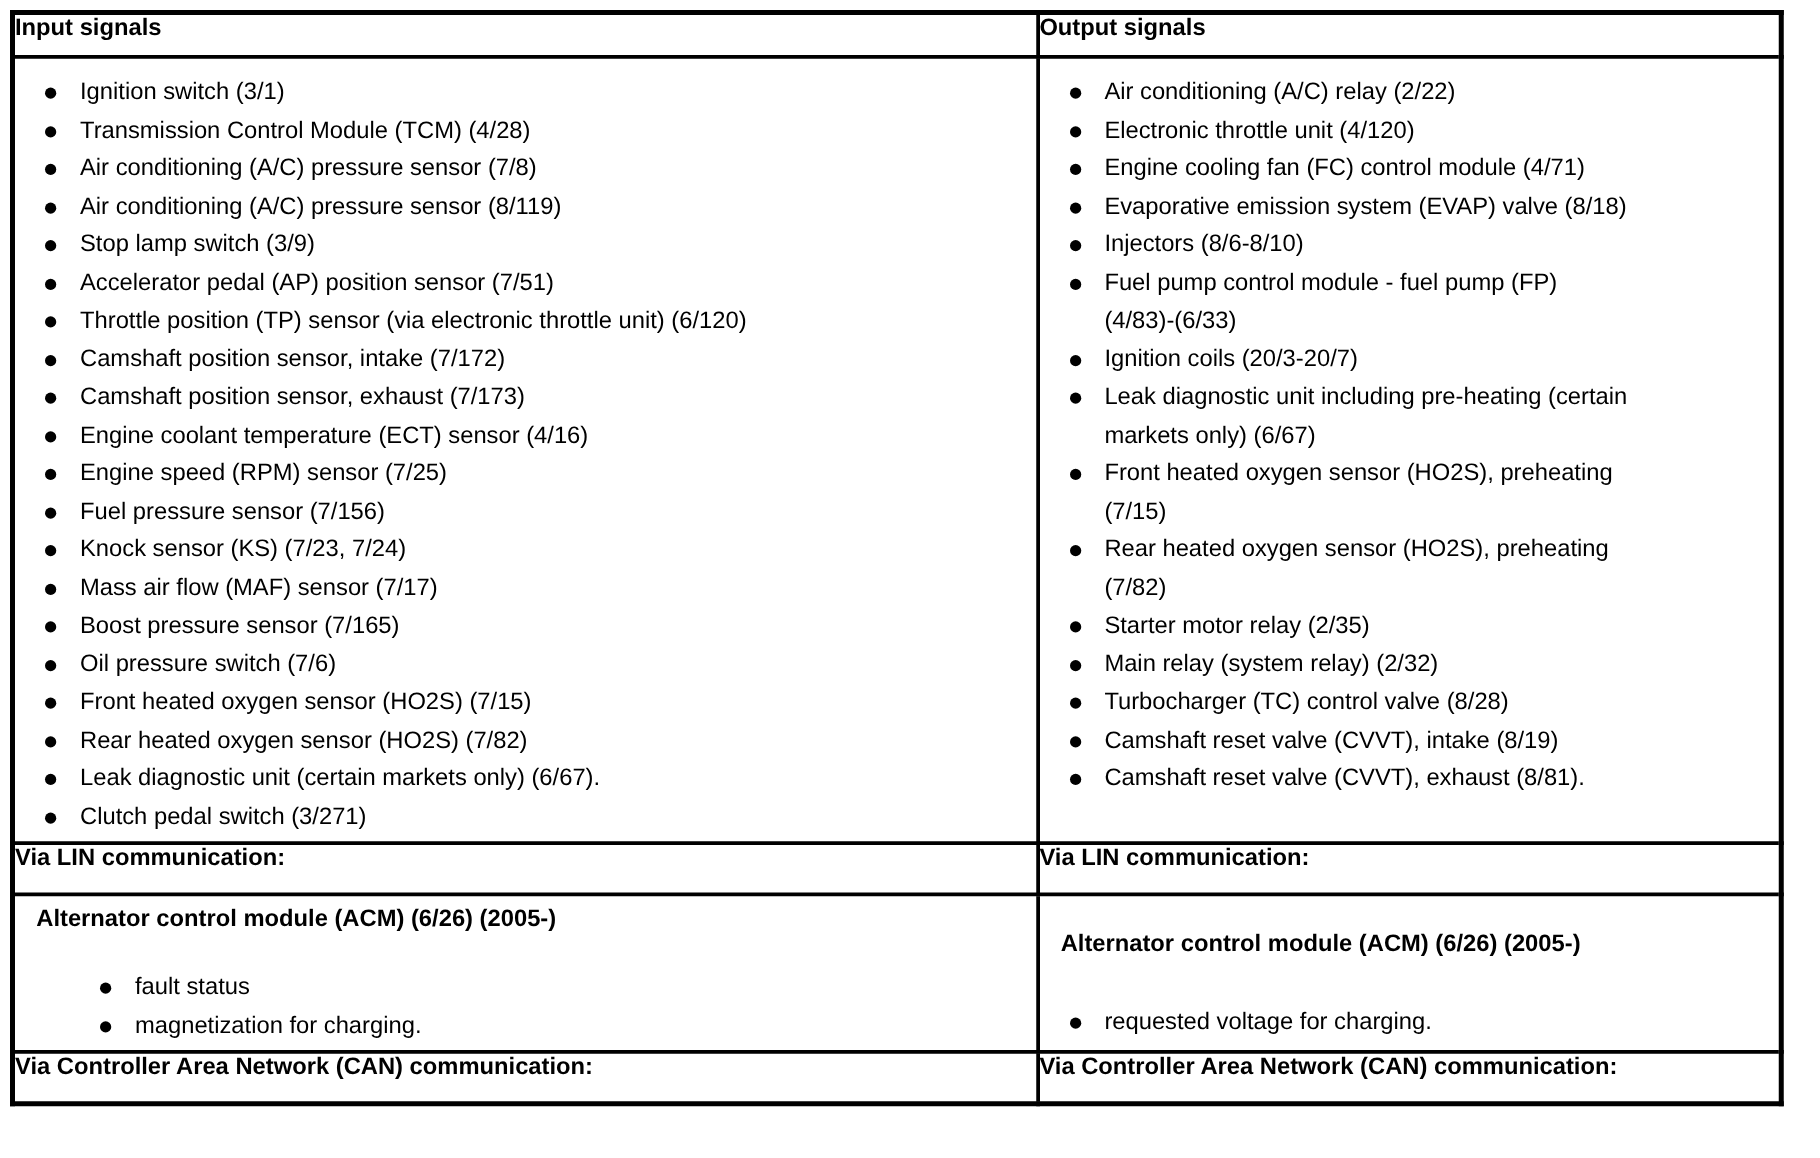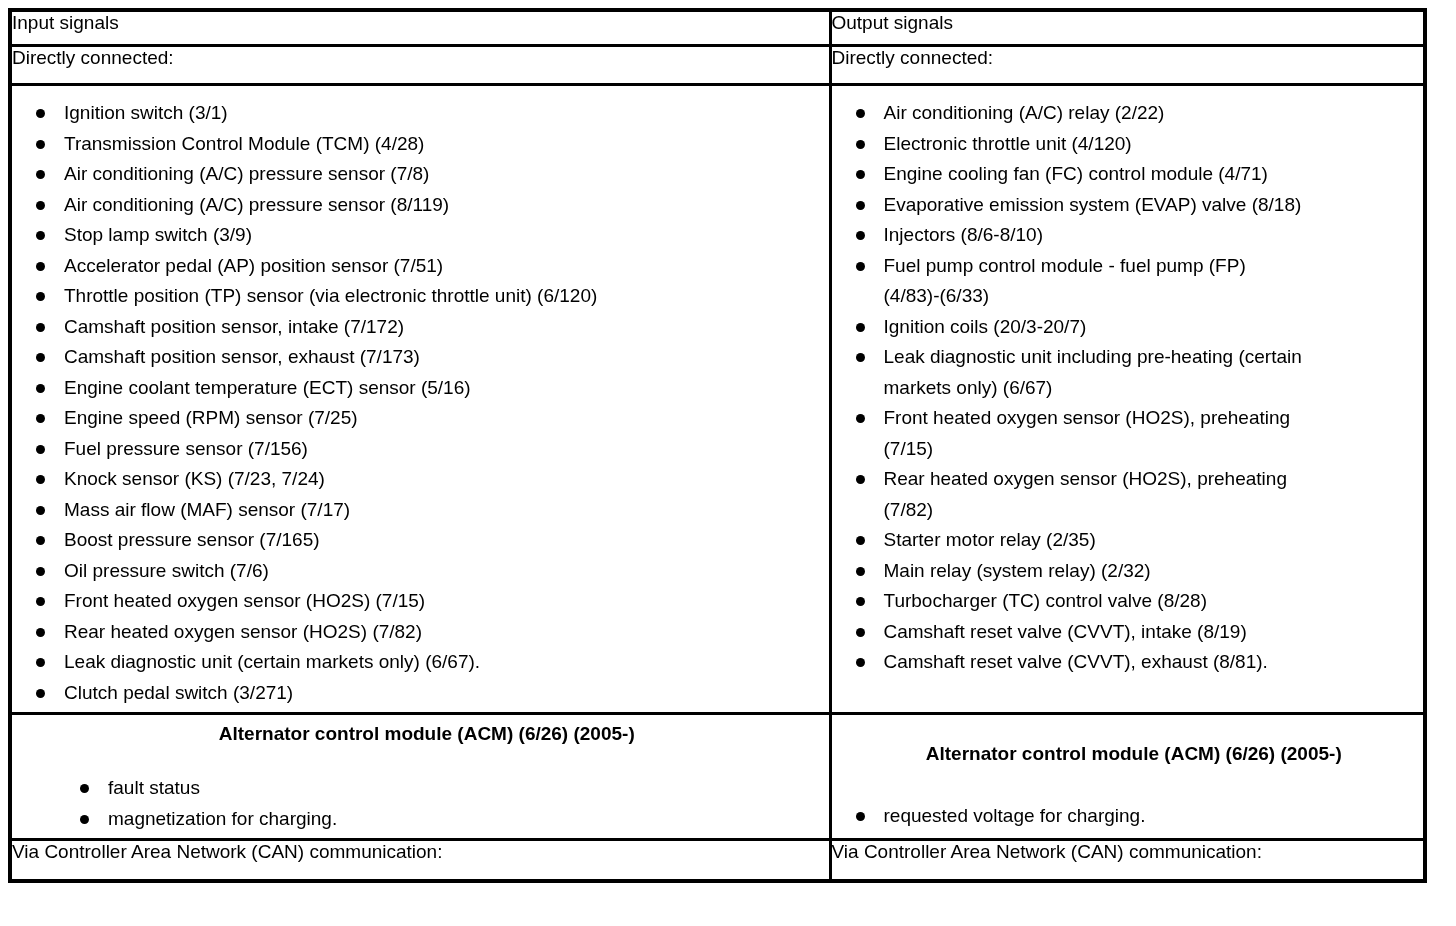--- a/index.html
+++ b/index.html
@@ -27,21 +27,21 @@
     vertical-align: top;
     padding: 0;
     overflow: hidden;
     font-size: 19px;
   }
   col.c1 { width: 820px; }
   col.c2 { width: 595px; }
 
   
   td.label-cell {
-    font-weight: normal;
+    font-weight: bold;
     vertical-align: middle;
     padding: 2px 4px 2px 3px;
     white-space: nowrap;
   }
   tr.hdr-row td { height: 32px; }
   tr.direct-row td { height: 36px; }
   tr.lin-row td { height: 38px; }
   tr.can-row td { height: 38px; }
 
   
@@ -67,21 +67,20 @@
     border-radius: 50%;
     background: #000;
   }
 
   
   tr.acm-row td { height: 120px; }
   .acm-heading {
     font-weight: bold;
     padding: 0 4px 0 17px;
     white-space: nowrap;
-    text-align: center;
   }
   td.acm-cell-left .acm-heading { margin-top: 8px; }
   td.acm-cell-left ul.siglist { margin-top: 28px; padding-top: 0; padding-left: 44px; }
   td.acm-cell-right .acm-heading { margin-top: 28px; }
   td.acm-cell-right ul.siglist { margin-top: 36px; padding-top: 0; }
 </style>
 </head>
 <body>
 
 <div class="page">
@@ -90,38 +89,34 @@
         <col class="c1">
         <col class="c2">
       </colgroup>
 
     <tbody>
         <tr class="hdr-row">
       <td class="label-cell">Input signals</td>
       <td class="label-cell">Output signals</td>
     </tr>
 
-    <tr class="direct-row">
-      <td class="label-cell">Directly connected:</td>
-      <td class="label-cell">Directly connected:</td>
-    </tr>
 
     <tr class="list-row">
       <td>
         <ul class="siglist">
           <li>Ignition switch (3/1)</li>
           <li>Transmission Control Module (TCM) (4/28)</li>
           <li>Air conditioning (A/C) pressure sensor (7/8)</li>
           <li>Air conditioning (A/C) pressure sensor (8/119)</li>
           <li>Stop lamp switch (3/9)</li>
           <li>Accelerator pedal (AP) position sensor (7/51)</li>
           <li>Throttle position (TP) sensor (via electronic throttle unit) (6/120)</li>
           <li>Camshaft position sensor, intake (7/172)</li>
           <li>Camshaft position sensor, exhaust (7/173)</li>
-          <li>Engine coolant temperature (ECT) sensor (5/16)</li>
+          <li>Engine coolant temperature (ECT) sensor (4/16)</li>
           <li>Engine speed (RPM) sensor (7/25)</li>
           <li>Fuel pressure sensor (7/156)</li>
           <li>Knock sensor (KS) (7/23, 7/24)</li>
           <li>Mass air flow (MAF) sensor (7/17)</li>
           <li>Boost pressure sensor (7/165)</li>
           <li>Oil pressure switch (7/6)</li>
           <li>Front heated oxygen sensor (HO2S) (7/15)</li>
           <li>Rear heated oxygen sensor (HO2S) (7/82)</li>
           <li>Leak diagnostic unit (certain markets only) (6/67).</li>
           <li>Clutch pedal switch (3/271)</li>
@@ -145,20 +140,24 @@
 (7/82)</li>
           <li>Starter motor relay (2/35)</li>
           <li>Main relay (system relay) (2/32)</li>
           <li>Turbocharger (TC) control valve (8/28)</li>
           <li>Camshaft reset valve (CVVT), intake (8/19)</li>
           <li>Camshaft reset valve (CVVT), exhaust (8/81).</li>
         </ul>
       </td>
     </tr>
 
+    <tr class="lin-row">
+      <td class="label-cell">Via LIN communication:</td>
+      <td class="label-cell">Via LIN communication:</td>
+    </tr>
 
     <tr class="acm-row">
       <td class="acm-cell-left">
         <div class="acm-heading">Alternator control module (ACM) (6/26) (2005-)</div>
         <ul class="siglist">
           <li>fault status</li>
           <li>magnetization for charging.</li>
         </ul>
       </td>
       <td class="acm-cell-right">

